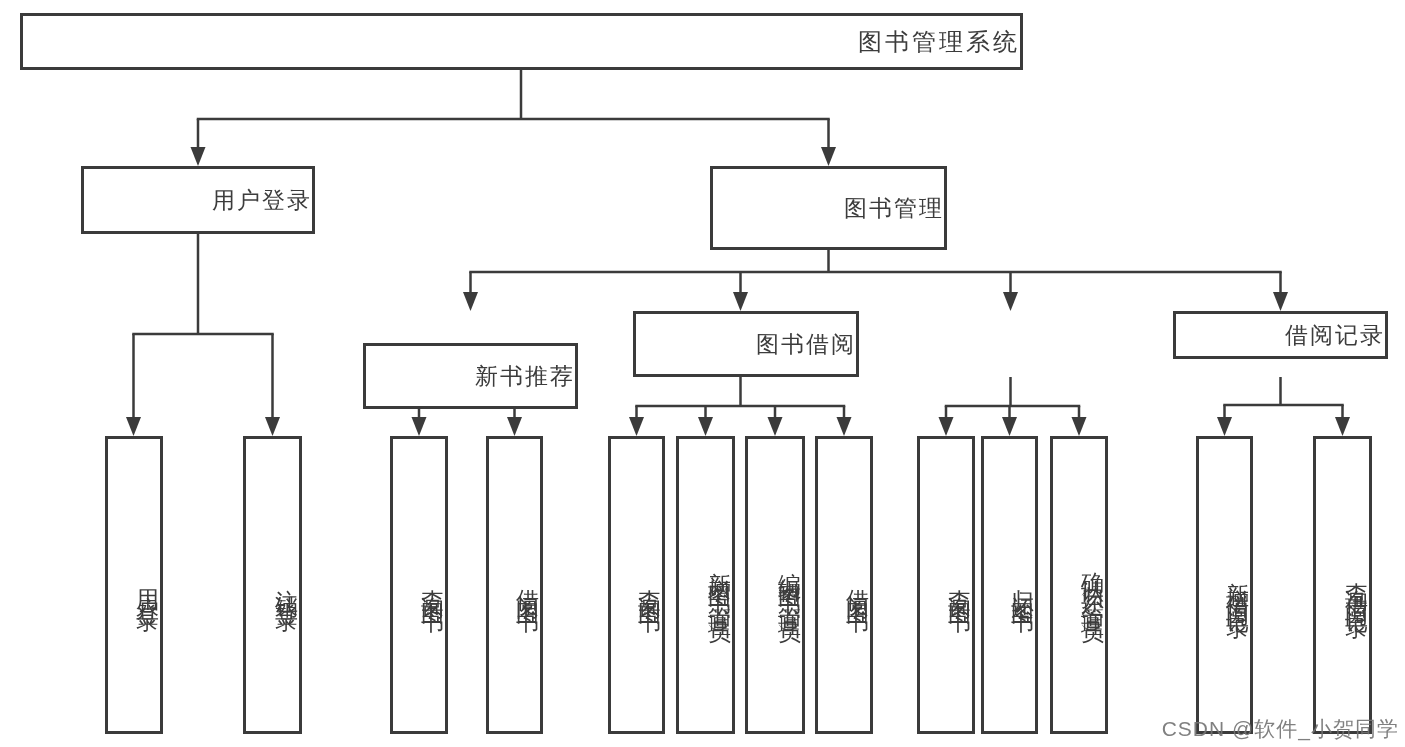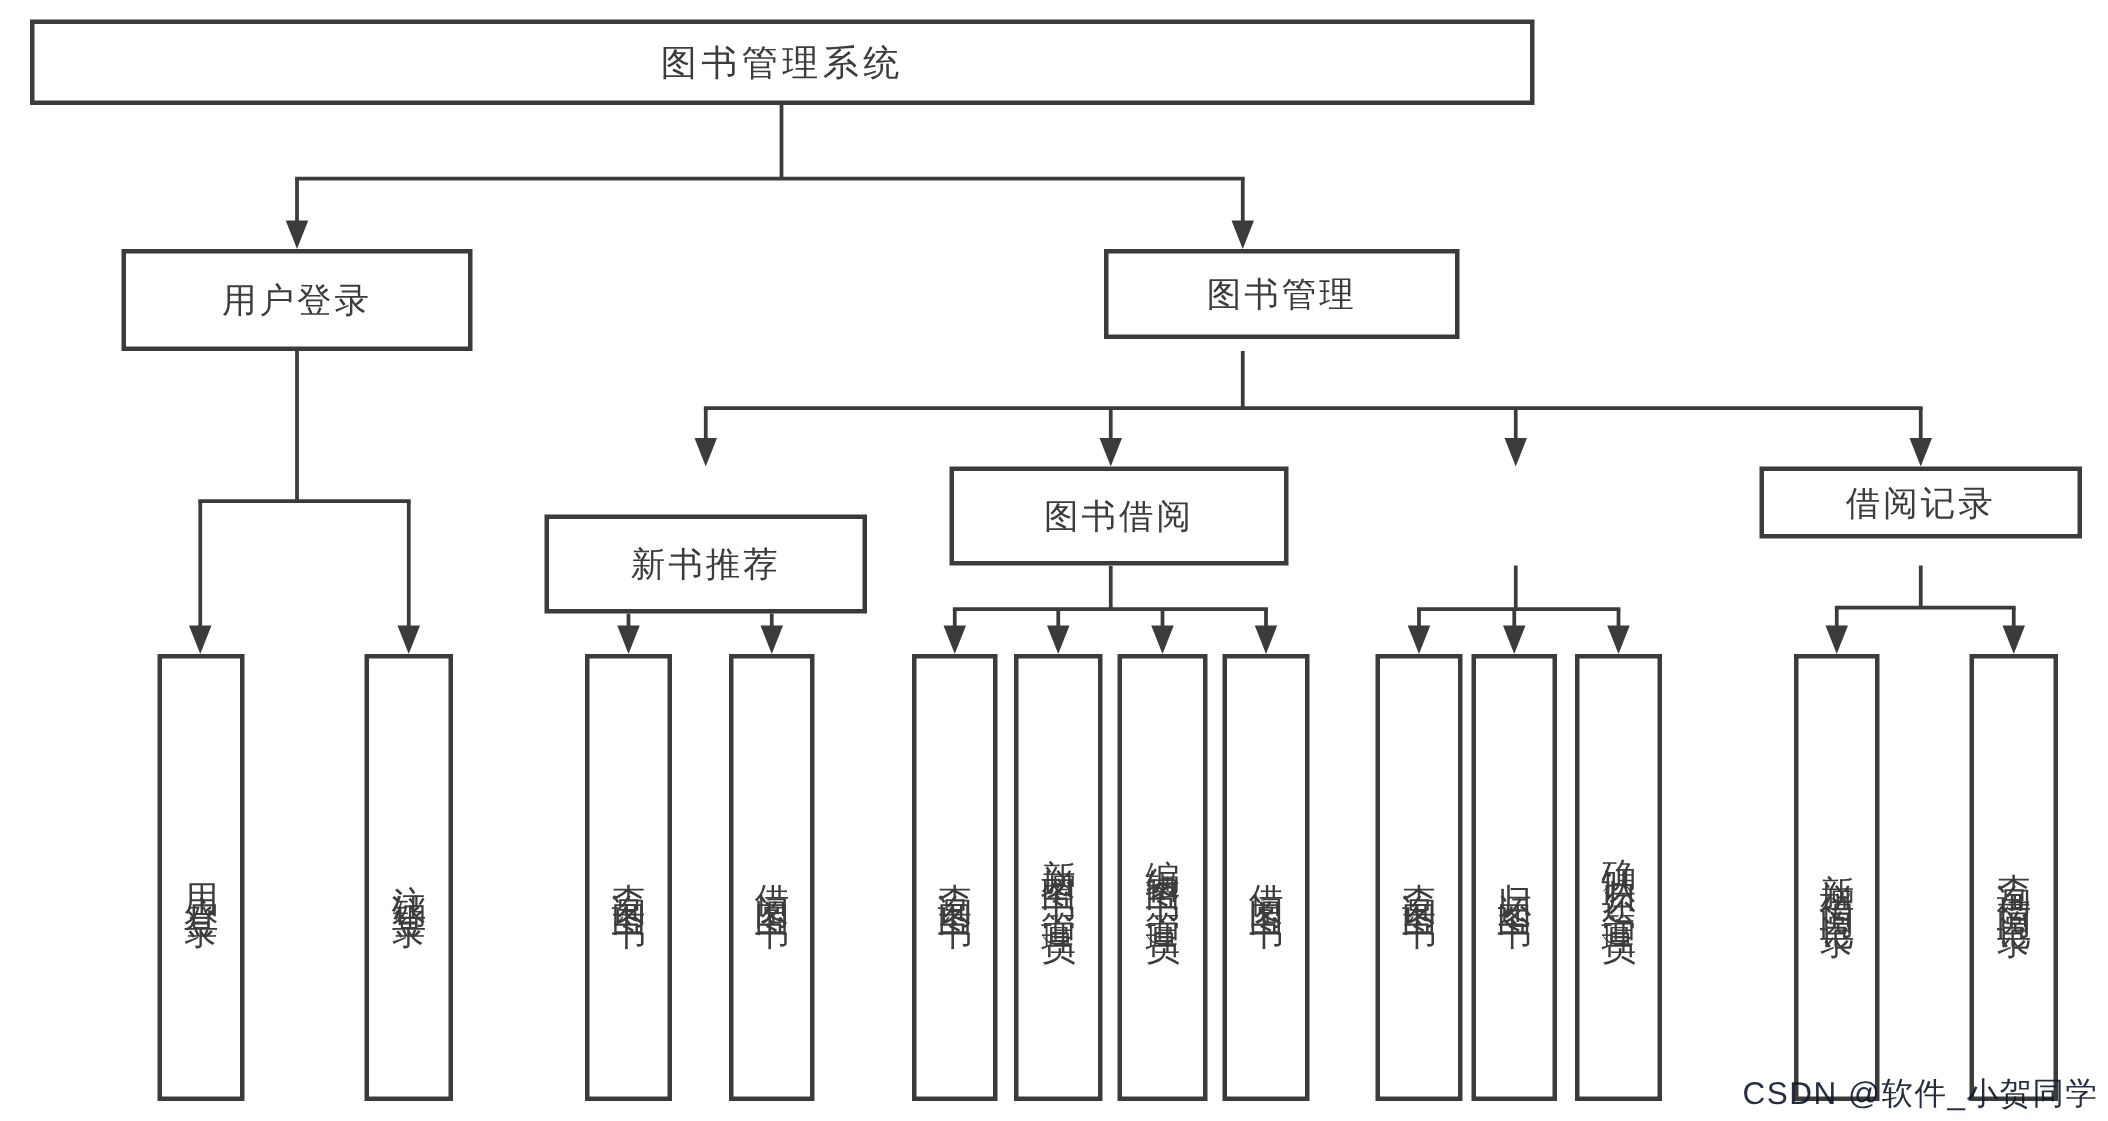--- a/index.html
+++ b/index.html
@@ -28,21 +28,21 @@
   #wires polygon {
     fill: #3b3b3b;
   }
   .box {
     position: absolute;
     box-sizing: border-box;
     border: 3px solid #3b3b3b;
     background: #ffffff;
     display: flex;
     align-items: center;
-    justify-content: center;
+    justify-content: flex-end;
     color: #3c3c3c;
   }
   .h-label {
     font-size: 23px;
     letter-spacing: 2px;
     white-space: nowrap;
   }
   .root .h-label {
     font-size: 24px;
     letter-spacing: 3px;
@@ -51,21 +51,21 @@
     writing-mode: vertical-rl;
     text-orientation: mixed;
     font-size: 23px;
     letter-spacing: 7px;
     line-height: 1.1;
     white-space: nowrap;
   }
   
   .n-root            { left: 20px;   top: 13px;  width: 1003px; height: 57px; }
   .n-user-login      { left: 81px;   top: 166px; width: 234px;  height: 68px; }
-  .n-book-mgmt       { left: 710px;  top: 166px; width: 237px;  height: 60px; margin-left: 26px; }
+  .n-book-mgmt       { left: 710px;  top: 166px; width: 237px;  height: 84px; }
   .n-new-book        { left: 363px;  top: 311px; width: 215px;  height: 66px; margin-top: 32px; }
   .n-book-borrow     { left: 633px;  top: 311px; width: 226px;  height: 66px; }
   .n-current-borrow  { left: 903px;  top: 311px; width: 215px;  height: 66px; }
   .n-borrow-record   { left: 1173px; top: 311px; width: 215px;  height: 48px; }
   .leaf              { top: 436px;   height: 298px; }
   .n-leaf-login          { left: 105px;  width: 58px; }
   .n-leaf-logout         { left: 243px;  width: 59px; }
   .n-leaf-rec-query      { left: 390px;  width: 58px; }
   .n-leaf-rec-borrow     { left: 486px;  width: 57px; }
   .n-leaf-bb-query       { left: 608px;  width: 57px; }
@@ -74,21 +74,21 @@
   .n-leaf-bb-borrow      { left: 815px;  width: 58px; }
   .n-leaf-cb-query       { left: 917px;  width: 58px; }
   .n-leaf-cb-return      { left: 981px;  width: 57px; }
   .n-leaf-cb-confirm     { left: 1050px; width: 58px; }
   .n-leaf-br-add         { left: 1196px; width: 57px; }
   .n-leaf-br-query       { left: 1313px; width: 59px; }
   #watermark {
     position: absolute;
     right: 6px;
     bottom: 4px;
-    color: #0f172a;
+    color: #737373;
     font-size: 21px;
     letter-spacing: 1px;
     opacity: 0.9;
     z-index: 5;
     white-space: nowrap;
   }
 </style>
 </head>
 <body>
 

